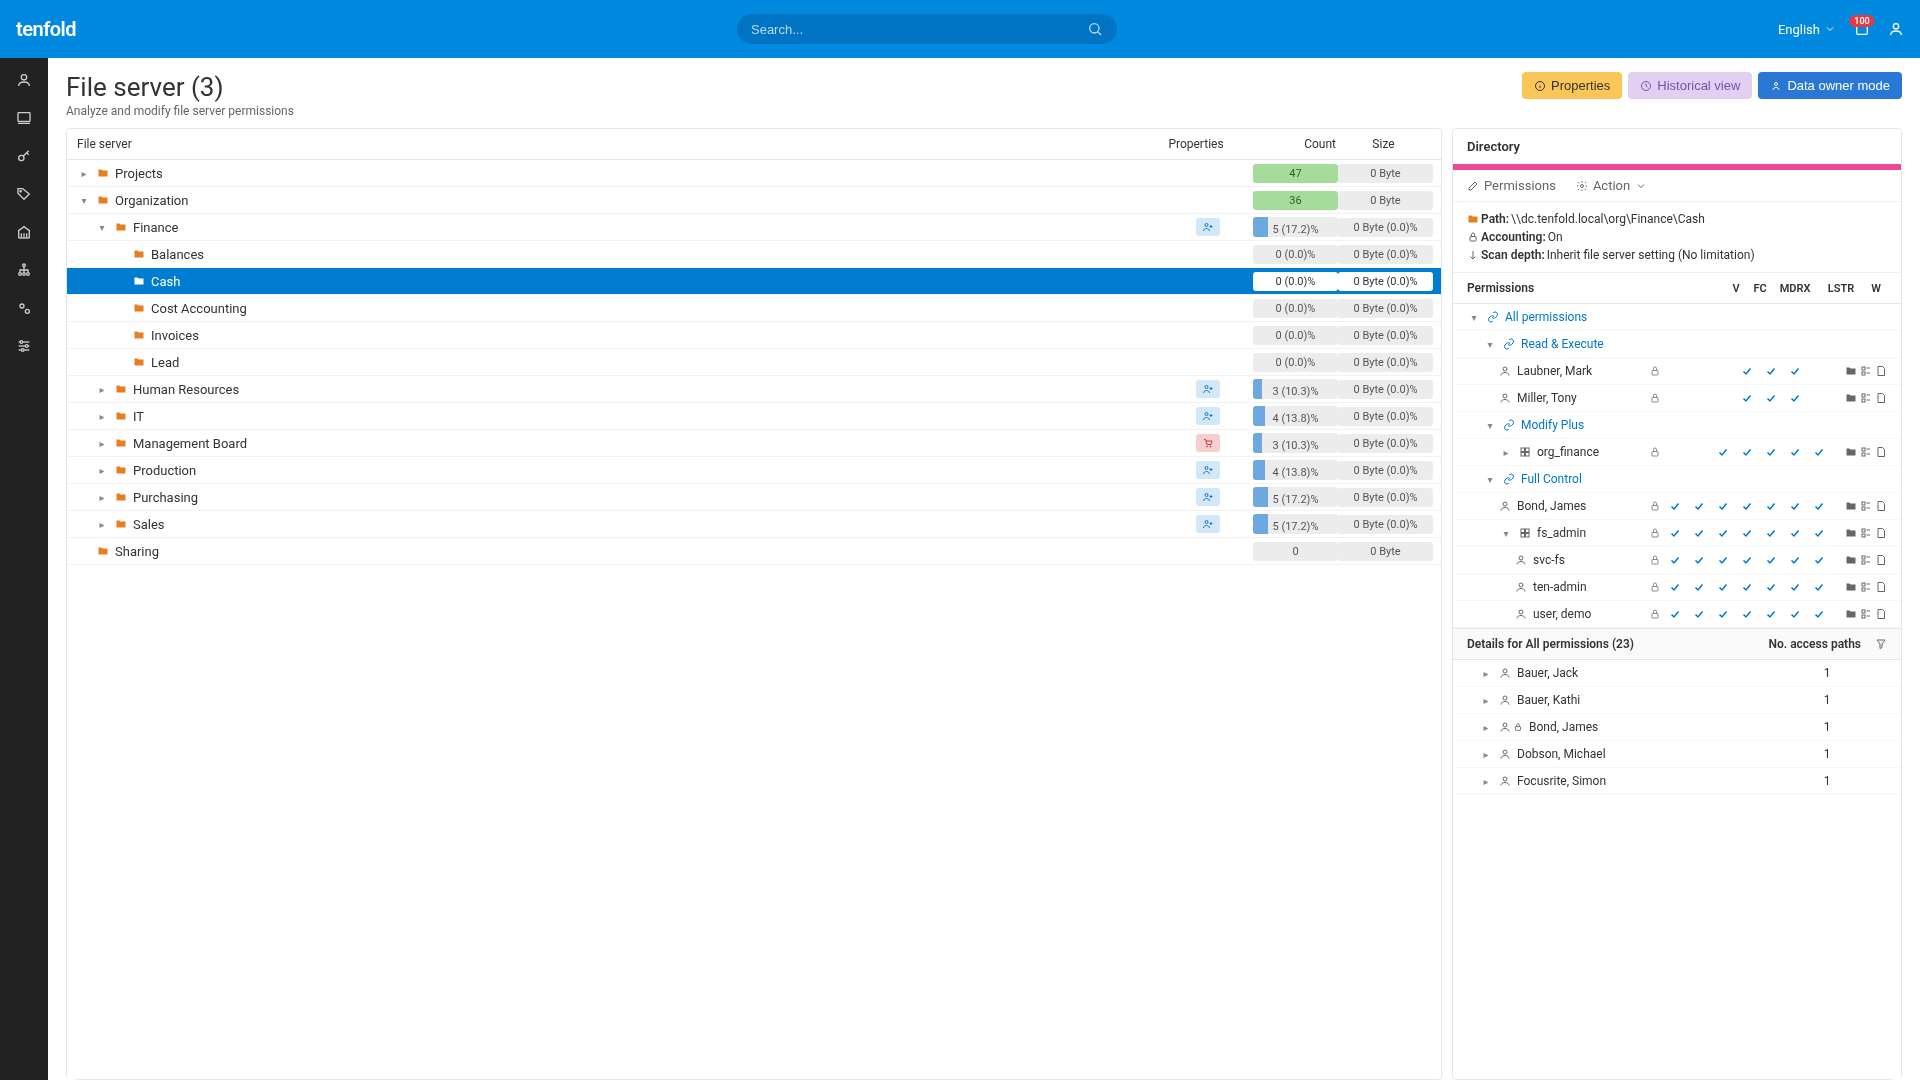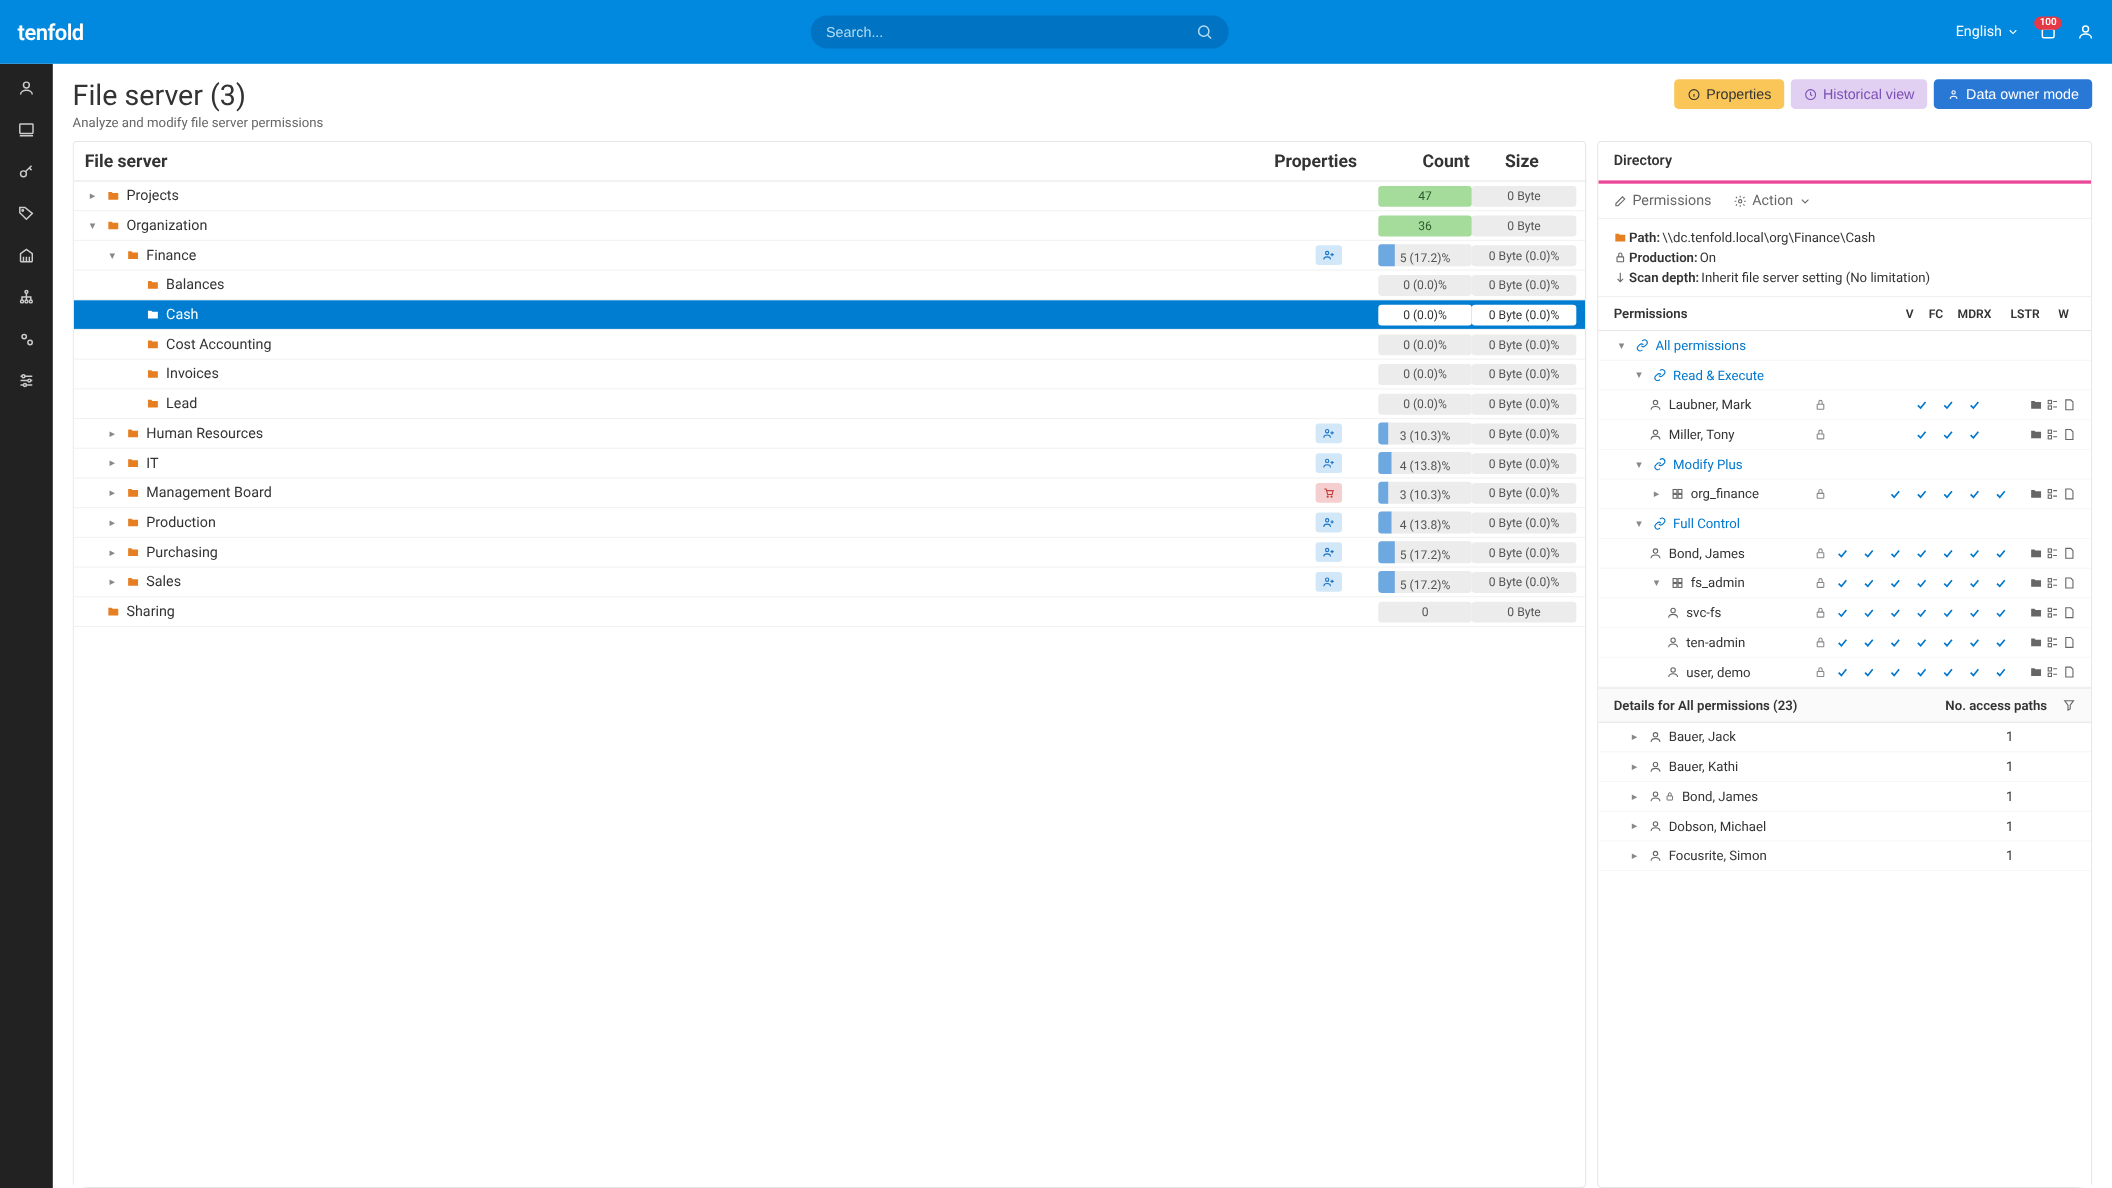--- a/index.html
+++ b/index.html
@@ -23,21 +23,21 @@
 .page-sub { font-size: 12px; color: #666; margin-top: 2px; }
 .head-buttons { display: flex; gap: 6px; }
 .btn { display: inline-flex; align-items: center; gap: 5px; padding: 6px 12px; border-radius: 4px; font-size: 13px; cursor: pointer; border: none; }
 .btn-props { background: #fbc658; color: #333; }
 .btn-hist { background: #e1d0f2; color: #7b4fb5; }
 .btn-owner { background: #2a78d6; color: #fff; }
 .panels { display: flex; gap: 10px; flex: 1; overflow: hidden; }
 .panel { border: 1px solid #e6e6e6; border-radius: 4px; background: #fff; overflow: hidden; display: flex; flex-direction: column; }
 .panel-left { flex: 1; }
 .panel-right { width: 450px; }
-.tree-head { display: flex; padding: 8px 10px; border-bottom: 1px solid #e6e6e6; font-weight: 700; font-size: 16px; color: #333; }
+.tree-head { display: flex; padding: 8px 10px; border-bottom: 1px solid #e6e6e6; font-weight: 400; font-size: 12px; color: #333; }
 .th-name { flex: 1; }
 .th-props { width: 90px; text-align: center; }
 .th-count { width: 95px; text-align: right; }
 .th-size { width: 95px; text-align: center; }
 .tree-body { flex: 1; overflow-y: auto; }
 .tree-row { display: flex; align-items: center; height: 27px; border-bottom: 1px solid #f2f2f2; cursor: pointer; padding-right: 8px; }
 .tree-row.sel { background: #007dd1; color: #fff; }
 .tree-row.sel .folder-i { color: #fff; }
 .tname { flex: 1; display: flex; align-items: center; gap: 6px; }
 .chev { width: 14px; display: inline-flex; justify-content: center; color: #888; font-size: 10px; }
@@ -46,21 +46,21 @@
 .tag-blue { background: #d2e7f7; color: #1a73c7; padding: 3px 5px; border-radius: 3px; font-size: 11px; }
 .tag-red { background: #f5cfcf; color: #c43c3c; padding: 3px 5px; border-radius: 3px; font-size: 11px; }
 .tcount { width: 85px; }
 .tsize { width: 95px; }
 .pill { display: block; text-align: center; padding: 3px 0; border-radius: 3px; font-size: 11px; }
 .pill-green { background: #a5db9b; color: #2d5a2d; }
 .pill-gray { background: #ececec; color: #555; }
 .pill-rel { position: relative; background: #ececec; color: #555; height: 20px; line-height: 20px; }
 .pill-fill { position: absolute; left: 0; top: 0; bottom: 0; background: #6ea8e0; border-radius: 3px 0 0 3px; }
 .pill-txt { position: relative; }
-.dir-head { padding: 10px 14px; border-bottom: 3px solid #ec4899; font-weight: 600; font-size: 13px; }
+.dir-head { padding: 10px 14px; border-bottom: 6px solid #ec4899; font-weight: 600; font-size: 13px; }
 .dir-toolbar { padding: 8px 14px; border-bottom: 1px solid #f0f0f0; display: flex; gap: 20px; color: #666; font-size: 13px; }
 .dir-tool { display: inline-flex; align-items: center; gap: 5px; cursor: pointer; }
 .dir-info { padding: 8px 14px; font-size: 12px; color: #333; border-bottom: 1px solid #f0f0f0; }
 .info-row { display: flex; align-items: center; gap: 2px; padding: 2px 0; }
 .info-lbl { font-weight: 600; }
 .perm-head { display: flex; align-items: center; padding: 8px 14px; border-bottom: 1px solid #e6e6e6; font-weight: 600; font-size: 12px; }
 .perm-head-title { flex: 1; }
 .perm-cols { display: flex; gap: 2px; font-size: 11px; }
 .perm-col { width: 22px; text-align: center; }
 .perm-col.w2 { width: 44px; }
@@ -550,21 +550,21 @@
                   <path d="M3 5h6l2 2h10v12H3z"></path>
                 </svg>
               <span class="info-lbl">Path:</span>
               <span>\\dc.tenfold.local\org\Finance\Cash</span>
             </div>
             <div class="info-row">
               <svg class="ico-sm" viewBox="0 0 24 24" fill="none" stroke="#666" stroke-width="2">
                   <rect x="6" y="11" width="12" height="9" rx="1"></rect>
                   <path d="M9 11V7a3 3 0 0 1 6 0v4"></path>
                 </svg>
-              <span class="info-lbl">Production:</span>
+              <span class="info-lbl">Accounting:</span>
               <span>On</span>
             </div>
             <div class="info-row">
               <svg class="ico-sm" viewBox="0 0 24 24" fill="none" stroke="#666" stroke-width="2">
                   <line x1="12" y1="4" x2="12" y2="20"></line>
                   <polyline points="7 15 12 20 17 15"></polyline>
                 </svg>
               <span class="info-lbl">Scan depth:</span>
               <span>Inherit file server setting (No limitation)</span>
             </div>

